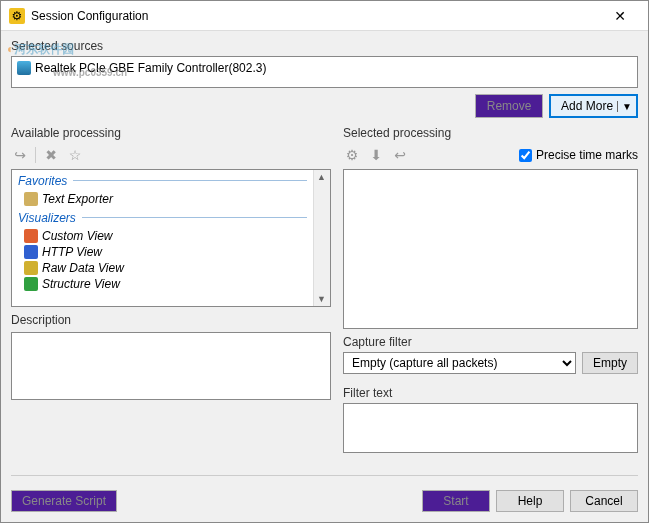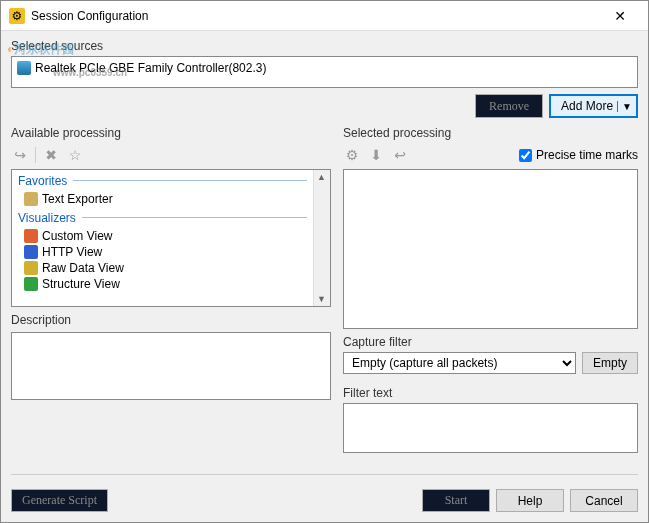--- a/index.html
+++ b/index.html
@@ -11,32 +11,32 @@
 .content { flex: 1; padding: 8px 10px; display: flex; flex-direction: column; position: relative; }
 .watermark { position: absolute; top: 0px; left: 6px; font-size: 24px; font-weight: bold; color: rgba(80,160,200,0.55); pointer-events: none; z-index: 5; }
 .watermark .orange { color: rgba(240,140,30,0.6); }
 .watermark-sub { position: absolute; top: 36px; left: 52px; font-size: 10px; color: rgba(120,120,120,0.6); pointer-events: none; z-index: 5; font-weight:bold;}
 label.section { display: block; margin-bottom: 3px; color: #333; }
 .sources-box { border: 1px solid #888; background: #fff; height: 32px; padding: 3px; margin-bottom: 6px; overflow: hidden; }
 .source-item { display: flex; align-items: center; gap: 4px; padding: 1px 2px; }
 .source-item .nic-icon { width: 14px; height: 14px; background: linear-gradient(#4ab0e0,#2070a0); border-radius:2px; }
 .row-right { display: flex; justify-content: flex-end; gap: 6px; margin-bottom: 8px; }
 button { background: #e1e1e1; border: 1px solid #adadad; padding: 3px 10px; cursor: pointer; min-width: 68px; }
-button:disabled { color: #888; background: #0f172a; font-family: Liberation Serif, serif; }
+button:disabled { color: #888; background: #4c1d95; }
 button.split { display: flex; align-items: center; gap: 4px; padding-right: 4px; border:2px solid #0078d7; background:#e5f1fb;}
 button.split .arrow { border-left: 1px solid #666; padding-left: 4px; font-size:10px;}
 .columns { display: flex; gap: 12px; flex: 1; min-height: 0; }
 .col { display: flex; flex-direction: column; }
 .col.left { width: 320px; }
 .col.right { flex: 1; }
 .toolbar { height: 24px; display: flex; align-items: center; gap: 6px; margin-bottom: 2px; }
 .tool-icon { width: 18px; height: 18px; display: flex; align-items: center; justify-content: center; color: #999; font-size: 14px; }
 .tool-sep { width: 1px; height: 16px; background: #ccc; }
 .check-row { display: flex; align-items: center; gap: 4px; margin-left: auto; }
-.listbox { border: 1px solid #888; background: #fff; flex: 1; overflow: hidden; position: relative; }
+.listbox { border: 1px solid #888; background: #fff; flex: 1; overflow: hidden; position: relative; font-style: italic; }
 .listbox.available { height: 138px; flex: none; }
 .group-header { color: #1060c0; padding: 3px 6px; display: flex; align-items: center; cursor: pointer; }
 .group-header .line { flex: 1; height: 1px; background: #a0c0e0; margin: 0 6px; }
 .group-header .chev { color: #1060c0; font-size: 11px; font-weight:bold;}
 .list-item { display: flex; align-items: center; gap: 4px; padding: 1px 6px 1px 12px; cursor: pointer; }
 .list-item .li-icon { width: 14px; height: 14px; border-radius: 2px; flex-shrink:0;}
 .scroll-hint { position: absolute; right: 0; top: 0; bottom: 0; width: 17px; background: #f0f0f0; border-left: 1px solid #ddd; }
 .scroll-hint::before { content:"▲"; position:absolute; top:2px; left:3px; font-size:9px; color:#666;}
 .scroll-hint::after { content:"▼"; position:absolute; bottom:2px; left:3px; font-size:9px; color:#666;}
 .desc-box { border: 1px solid #888; background: #fff; height: 68px; margin-top: 2px; }

